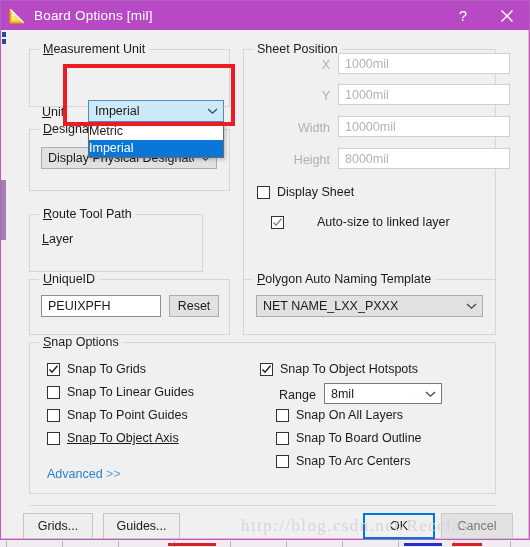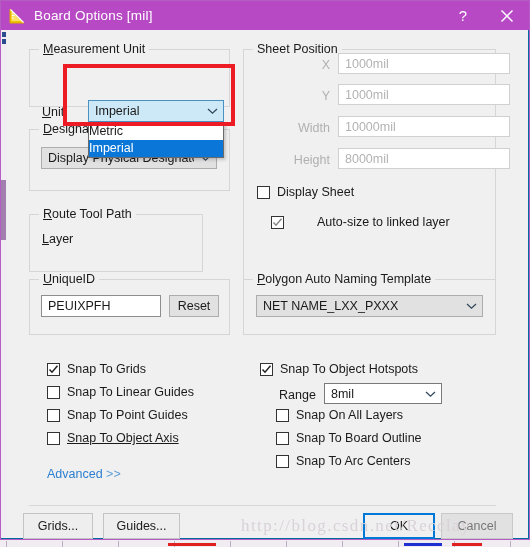--- a/index.html
+++ b/index.html
@@ -33,21 +33,21 @@
   .desk-strip .redbar2 {
     position: absolute; top: 4px; left: 452px; width: 30px; height: 3px; background: #e02020;
   }
 
   
   .window {
     position: absolute; left: 0; top: 0;
     width: 530px; height: 540px;
     border: 1px solid #b45ec4;
     box-sizing: border-box;
-    background: #0369a1;
+    background: #f9a8d4;
   }
 
   .titlebar {
     position: absolute; left: 0; top: 0; right: 0; height: 29px;
     background: #b74ac4;
     display: flex; align-items: center;
   }
   .title-icon {
     width: 18px; height: 18px; margin-left: 7px; margin-right: 8px;
     position: relative; flex: none;
@@ -350,20 +350,23 @@
       </div>
       <div class="combo" style="left:249px; top:265px; width:227px; height:22px;">
         <div class="cv">NET NAME_LXX_PXXX</div>
         <div class="chev">
           <svg width="11" height="8" viewBox="0 0 11 8">
               <polyline points="1,2 5.5,6.2 10,2" fill="none" stroke="#34495e" stroke-width="1.3"></polyline>
             </svg>
         </div>
       </div>
 
+      <div class="group" style="left:22px; top:312px; width:467px; height:152px;">
+        <div class="legend"><u>S</u><span>nap Options</span></div>
+      </div>
 
       <div class="cb" style="left:40px; top:332px;">
         <span class="box">
           <svg width="11" height="11" viewBox="0 0 11 11">
               <polyline points="1.5,5.5 4,8.2 9.5,1.8" fill="none" stroke="#222222" stroke-width="1.5"></polyline>
             </svg>
         </span>
         <span>Snap To Grids</span>
       </div>
       <div class="cb" style="left:40px; top:355px;">

